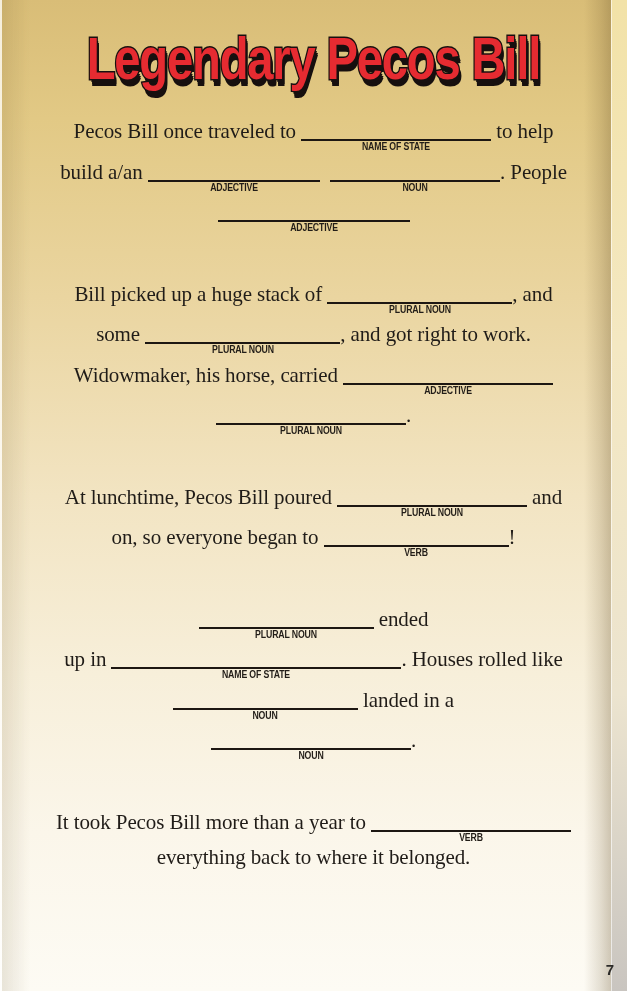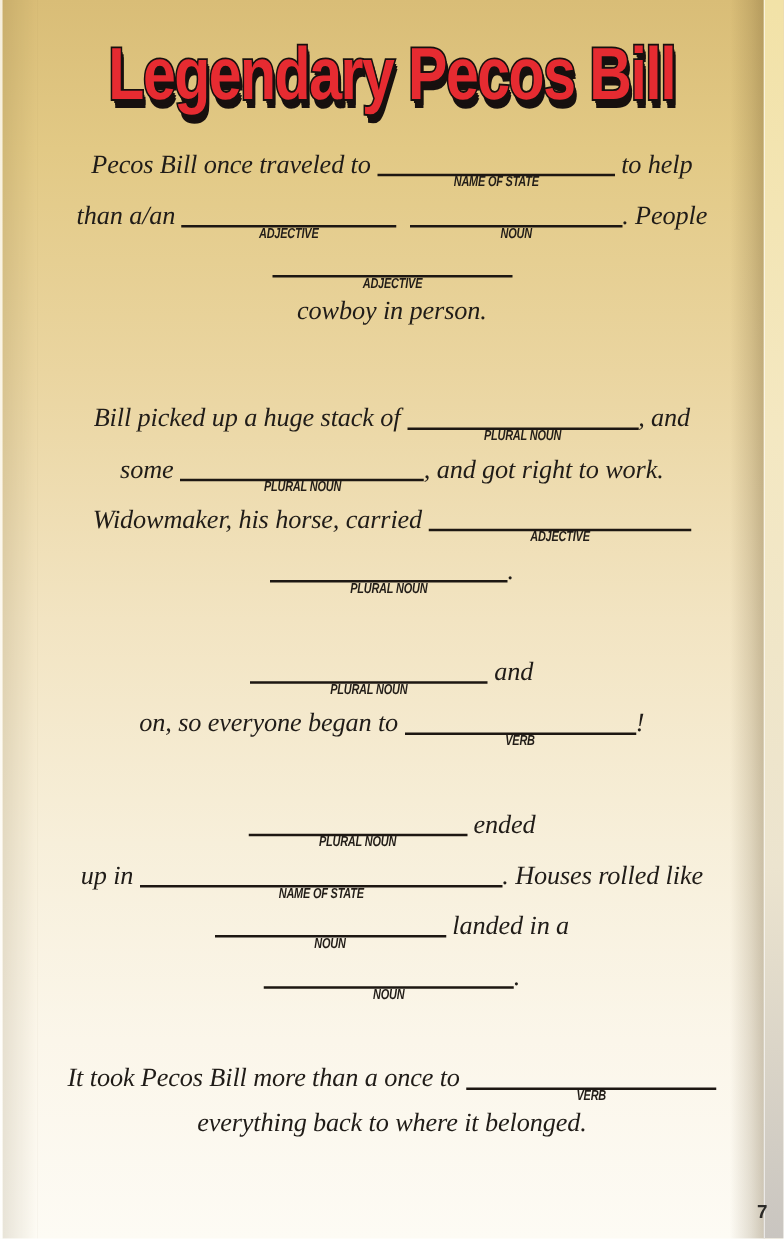--- a/index.html
+++ b/index.html
@@ -18,21 +18,21 @@
     background:linear-gradient(180deg,#f2e2a7 0%,#f4e8c2 35%,#ece4cf 70%,#c9c5c0 100%);
     border-left:1px solid rgba(255,255,255,0.6);}
   .title-wrap{position:relative;height:78px;margin-top:20px;display:flex;justify-content:center;align-items:center;}
   .title{
     font-family:"Liberation Sans",sans-serif;font-weight:bold;font-size:59px;line-height:1;
     color:#e62b31;white-space:nowrap;letter-spacing:-1.5px;
     -webkit-text-stroke:3px #17100f;paint-order:stroke fill;
     text-shadow:2px 3px 0 #17100f,3px 5px 0 #17100f,3px 7px 0 #17100f;
     transform:scaleX(0.8);
   }
-  .story{position:relative;width:600px;margin:16px auto;color:#201c18;font-style:italic;}
+  .story{position:relative;width:600px;margin:16px auto;color:#201c18;}
   .para{margin-top:41px;}
   .para:first-child{margin-top:15px;}
   .line{height:40.5px;display:flex;justify-content:center;align-items:baseline;}
   .seg{white-space:pre;font-size:21px;line-height:25px;letter-spacing:-0.1px;}
   .blank{
     position:relative;display:inline-block;height:22px;
     border-bottom:2px solid #1d1712;transform:translateY(3px);
   }
   .blank .blank-label{
     position:absolute;top:calc(100% + 1px);left:50%;
@@ -60,37 +60,34 @@
   <div class="story" id="story">
       <div class="para">
         <div class="line">
           <span class="seg">Pecos Bill once traveled to </span>
           <span class="blank" style="width: 190px;">
             <span class="blank-label">NAME OF STATE</span>
           </span>
           <span class="seg"> to help</span>
         </div>
         <div class="line">
-          <span class="seg">than a/an </span>
+          <span class="seg">build a/an </span>
           <span class="blank" style="width: 172px;">
             <span class="blank-label">ADJECTIVE</span>
           </span>
           <span class="seg">  </span>
           <span class="blank" style="width: 170px;">
             <span class="blank-label">NOUN</span>
           </span>
           <span class="seg">. People</span>
         </div>
         <div class="line">
           <span class="blank" style="width: 192px;">
             <span class="blank-label">ADJECTIVE</span>
           </span>
-        </div>
-        <div class="line">
-          <span class="seg">cowboy in person.</span>
         </div>
       </div>
       <div class="para">
         <div class="line">
           <span class="seg">Bill picked up a huge stack of </span>
           <span class="blank" style="width: 185px;">
             <span class="blank-label">PLURAL NOUN</span>
           </span>
           <span class="seg">, and</span>
         </div>
@@ -109,20 +106,21 @@
         </div>
         <div class="line">
           <span class="blank" style="width: 190px;">
             <span class="blank-label">PLURAL NOUN</span>
           </span>
           <span class="seg">.</span>
         </div>
       </div>
       <div class="para">
         <div class="line">
+          <span class="seg">At lunchtime, Pecos Bill poured </span>
           <span class="blank" style="width: 190px;">
             <span class="blank-label">PLURAL NOUN</span>
           </span>
           <span class="seg"> and</span>
         </div>
         <div class="line">
           <span class="seg">on, so everyone began to </span>
           <span class="blank" style="width: 185px;">
             <span class="blank-label">VERB</span>
           </span>
@@ -151,21 +149,21 @@
         </div>
         <div class="line">
           <span class="blank" style="width: 200px;">
             <span class="blank-label">NOUN</span>
           </span>
           <span class="seg">.</span>
         </div>
       </div>
       <div class="para">
         <div class="line">
-          <span class="seg">It took Pecos Bill more than a once to </span>
+          <span class="seg">It took Pecos Bill more than a year to </span>
           <span class="blank" style="width: 200px;">
             <span class="blank-label">VERB</span>
           </span>
         </div>
         <div class="line">
           <span class="seg">everything back to where it belonged.</span>
         </div>
       </div>
     </div>
 

